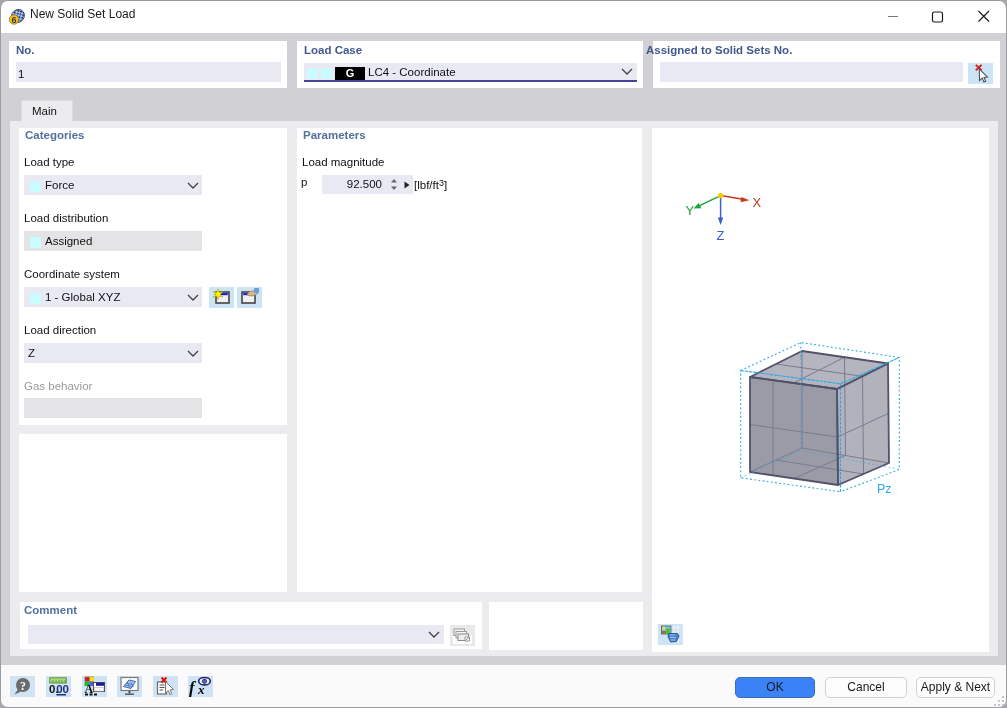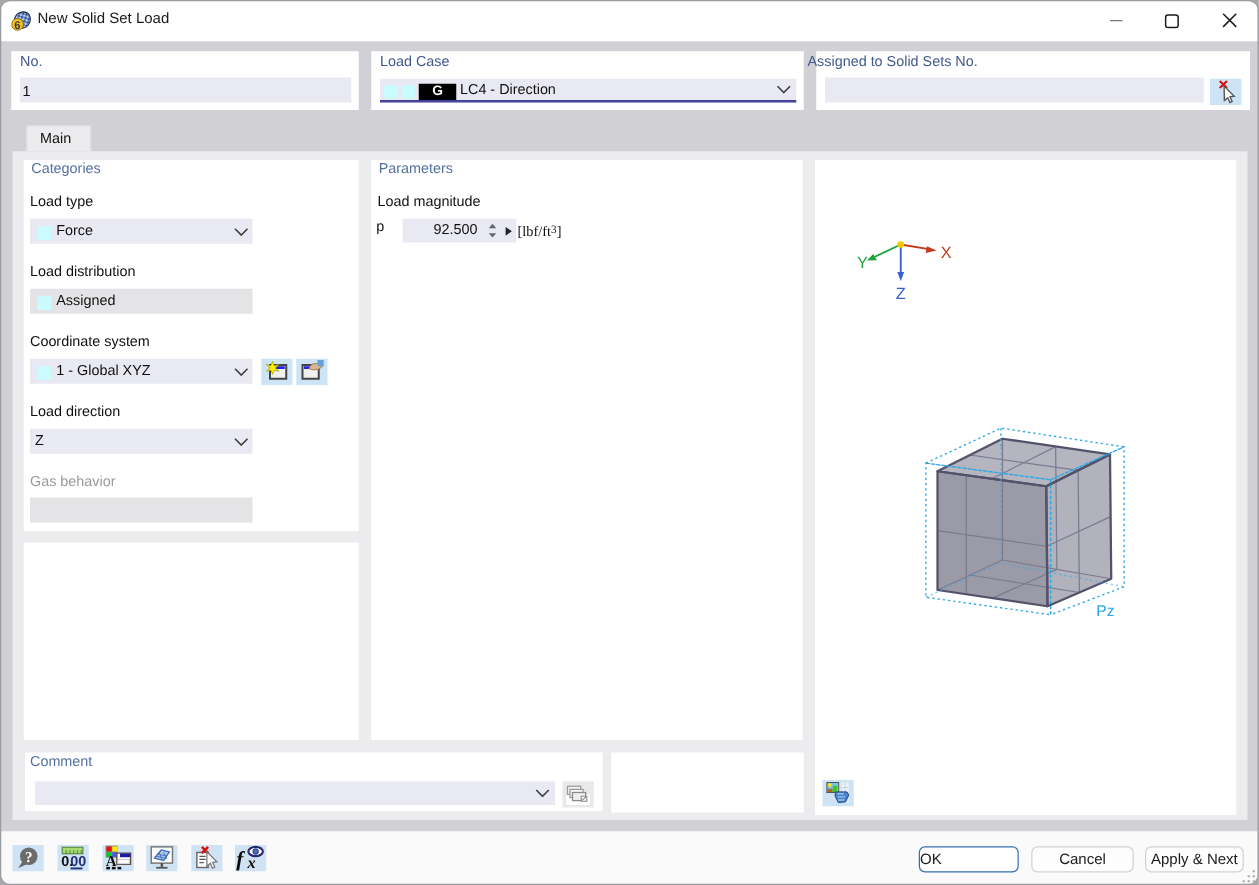--- a/index.html
+++ b/index.html
@@ -2,21 +2,21 @@
 <html><head>
 <meta charset="utf-8">
 <style>
   * { margin:0; padding:0; box-sizing:border-box; }
   html,body { width:1007px; height:708px; }
   body { background:#a8a8a8; font-family:"Liberation Sans", sans-serif; font-size:11.5px; color:#1a1a1a; }
   #win { position:absolute; left:0; top:0; width:1007px; height:708px;
          background:#d1d1d5; border:1px solid #999ca0; border-radius:8px; overflow:hidden; }
   .abs { position:absolute; }
   .white { background:#fff; }
-  .hdr { font-weight:normal; color:#42598c; font-size:11.5px; }
+  .hdr { font-weight:bold; color:#42598c; font-size:11.5px; }
   .field { background:#e9e9f3; }
   .rfield { background:#e4e4e6; }
   .cyansq { position:absolute; width:11px; height:11px; background:#c9fbff; }
   .lbl { position:absolute; font-size:11.5px; color:#111; white-space:nowrap; }
 </style>
 </head>
 <body>
 <div id="win">
 
   <div class="abs white" style="left:0;top:0;width:1005px;height:32px;"></div>
@@ -46,21 +46,21 @@
   <div class="abs hdr" style="left:15px;top:43px;">No.</div>
   <div class="abs field" style="left:15px;top:61px;width:265px;height:20px;"></div>
   <div class="abs lbl" style="left:17px;top:67px;">1</div>
 
   <div class="abs white" style="left:296px;top:40px;width:346px;height:47px;"></div>
   <div class="abs hdr" style="left:303px;top:43px;">Load Case</div>
   <div class="abs field" style="left:303px;top:62px;width:333px;height:19px;border-bottom:2px solid #44449a;"></div>
   <div class="cyansq" style="left:306px;top:67px;width:11px;height:11px;"></div>
   <div class="cyansq" style="left:320px;top:67px;width:11px;height:11px;"></div>
   <div class="abs" style="left:334px;top:66px;width:30px;height:13px;background:#000;color:#fff;font-weight:bold;font-size:11px;text-align:center;line-height:13px;">G</div>
-  <div class="abs lbl" style="left:367px;top:65px;">LC4 - Direction</div>
+  <div class="abs lbl" style="left:367px;top:65px;">LC4 - Coordinate</div>
   <svg class="abs" style="left:620px;top:67px;" width="12" height="7" viewBox="0 0 12 7">
       <path d="M1 1 L6 6 L11 1" fill="none" stroke="#404040" stroke-width="1.3"></path>
     </svg>
 
   <div class="abs white" style="left:652px;top:40px;width:347px;height:47px;"></div>
   <div class="abs hdr" style="left:645px;top:43px;">Assigned to Solid Sets No.</div>
   <div class="abs field" style="left:659px;top:61px;width:303px;height:20px;"></div>
   <div class="abs" style="left:967px;top:62px;width:25px;height:21px;background:#cde3f6;">
     <svg width="24" height="22" viewBox="0 0 24 22">
       <path d="M7.8 1.8 L13.6 7.4 M13.6 1.8 L7.8 7.4" stroke="#d81414" stroke-width="1.8"></path>
@@ -130,21 +130,21 @@
   <div class="abs lbl" style="left:300px;top:175px;">p</div>
   <div class="abs field" style="left:321px;top:174px;width:91px;height:19px;"></div>
   <div class="abs lbl" style="left:321px;top:177px;width:60px;text-align:right;">92.500</div>
   <svg class="abs" style="left:389px;top:178px;" width="8" height="11" viewBox="0 0 8 11">
     <path d="M4 0 L7 3.5 L1 3.5 Z" fill="#666"></path>
     <path d="M4 11 L7 7.5 L1 7.5 Z" fill="#666"></path>
   </svg>
   <svg class="abs" style="left:403px;top:180px;" width="6" height="8" viewBox="0 0 6 8">
       <path d="M0.5 0.5 L5.5 4 L0.5 7.5 Z" fill="#222"></path>
     </svg>
-  <div class="abs lbl" style="left:413px;top:177px;font-family:Liberation Serif, serif;">[lbf/ft<span style="font-size:9px;vertical-align:3px;">3</span>]</div>
+  <div class="abs lbl" style="left:413px;top:177px;">[lbf/ft<span style="font-size:9px;vertical-align:3px;">3</span>]</div>
 
   <div class="abs white" style="left:651px;top:127px;width:337px;height:524px;"></div>
 
   <svg class="abs" style="left:670px;top:185px;" width="100" height="60" viewBox="0 0 100 60">
     <line x1="49.6" y1="9.6" x2="72" y2="13.3" stroke="#c43b1c" stroke-width="1.5"></line>
     <polygon points="78.3,14.3 70.5,10.9 69.5,16.3" fill="#c43b1c"></polygon>
     <line x1="49.6" y1="9.6" x2="28.5" y2="19.6" stroke="#1fa33c" stroke-width="1.5"></line>
     <polygon points="22.6,22.4 30.5,22.2 27.6,17.1" fill="#1fa33c"></polygon>
     <line x1="49.6" y1="9.6" x2="49.6" y2="32.5" stroke="#3a5fd0" stroke-width="1.5"></line>
     <polygon points="49.6,39 46.9,31.6 52.3,31.6" fill="#3a5fd0"></polygon>
@@ -277,21 +277,21 @@
   </div>
   <div class="abs" style="left:187px;top:675px;width:25px;height:21px;background:#cfe3f5;">
     <svg width="25" height="21" viewBox="0 0 25 21">
       <text x="1" y="17" font-size="17" font-style="italic" font-weight="bold" fill="#0a0a0a" font-family="Liberation Serif">f</text>
       <text x="10" y="18" font-size="13" font-style="italic" font-weight="bold" fill="#0a0a0a" font-family="Liberation Serif">x</text>
       <ellipse cx="16.5" cy="5.2" rx="5.8" ry="3.7" fill="#fff" stroke="#2a2a70" stroke-width="1.7"></ellipse>
       <circle cx="16.5" cy="5.2" r="2.2" fill="#4a6ac8" stroke="#2a2a70" stroke-width="0.8"></circle>
     </svg>
   </div>
 
-  <div class="abs" style="left:734px;top:676px;width:80px;height:21px;background:#ffffff;border:1.5px solid #3570b4;border-radius:5px;line-height:18px;font-size:12px;">OK</div>
+  <div class="abs" style="left:734px;top:676px;width:80px;height:21px;background:#3b82f6;border:1.5px solid #3570b4;border-radius:5px;text-align:center;line-height:18px;font-size:12px;">OK</div>
   <div class="abs" style="left:824px;top:676px;width:82px;height:21px;background:#fdfdfd;border:1px solid #d2d2d2;border-radius:5px;text-align:center;line-height:19px;font-size:12px;">Cancel</div>
   <div class="abs" style="left:915px;top:676px;width:79px;height:21px;background:#fdfdfd;border:1px solid #d2d2d2;border-radius:5px;text-align:center;line-height:19px;font-size:12px;">Apply &amp; Next</div>
 
   <svg class="abs" style="left:992px;top:694px;" width="12" height="12" viewBox="0 0 12 12">
     <g fill="#b5b5b5">
         <circle cx="10" cy="2" r="1"></circle>
         <circle cx="10" cy="6" r="1"></circle>
         <circle cx="10" cy="10" r="1"></circle>
         <circle cx="6" cy="6" r="1"></circle>
         <circle cx="6" cy="10" r="1"></circle>

